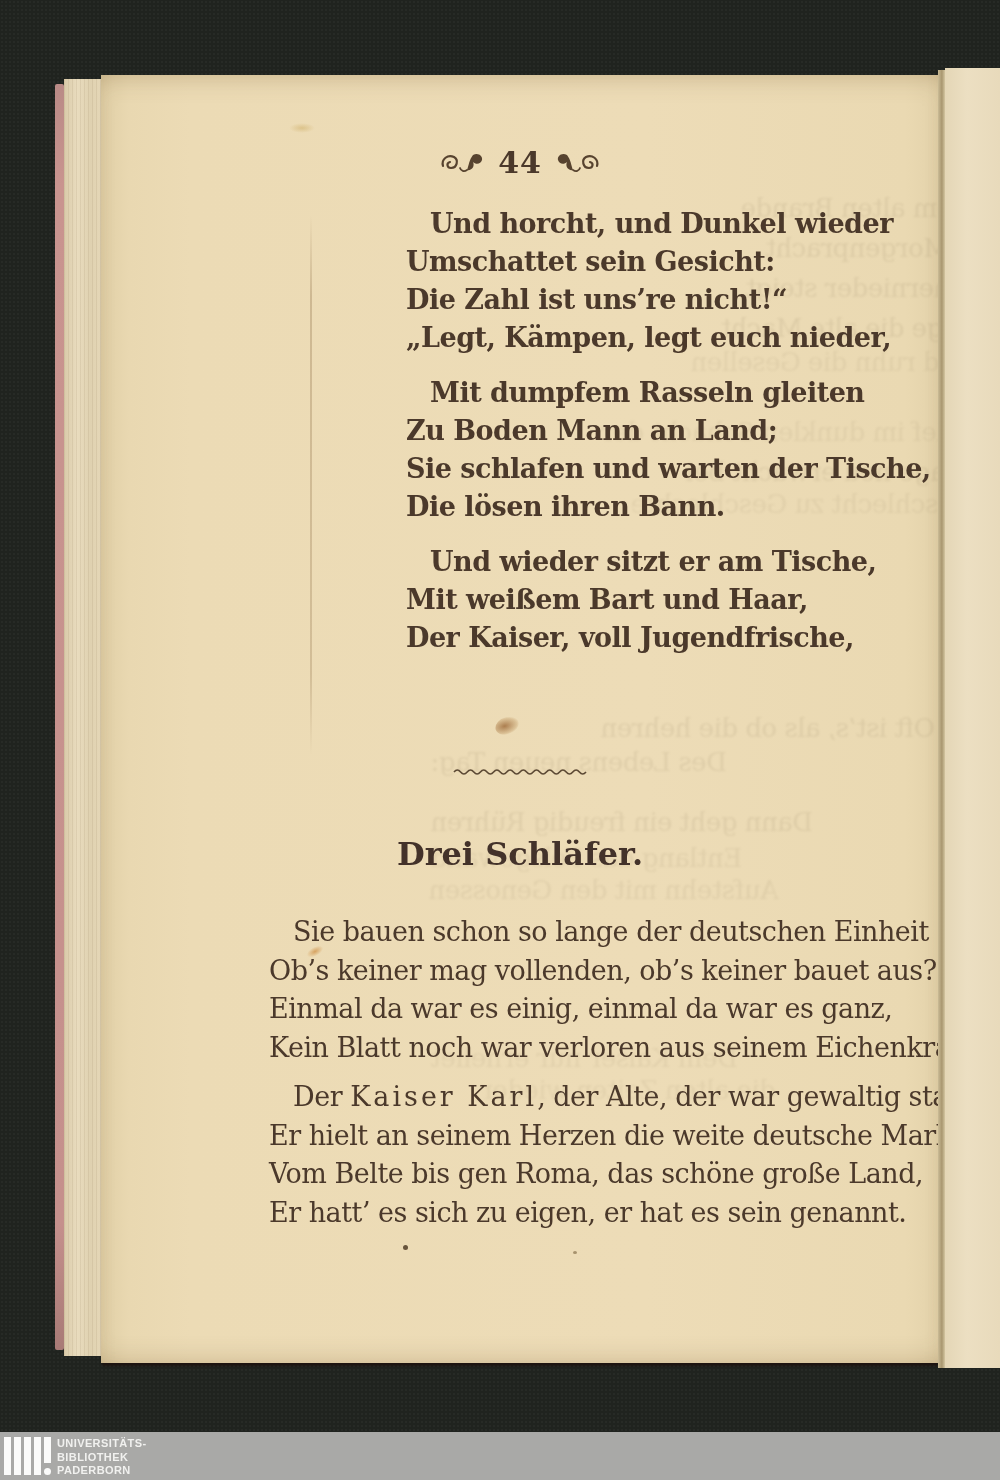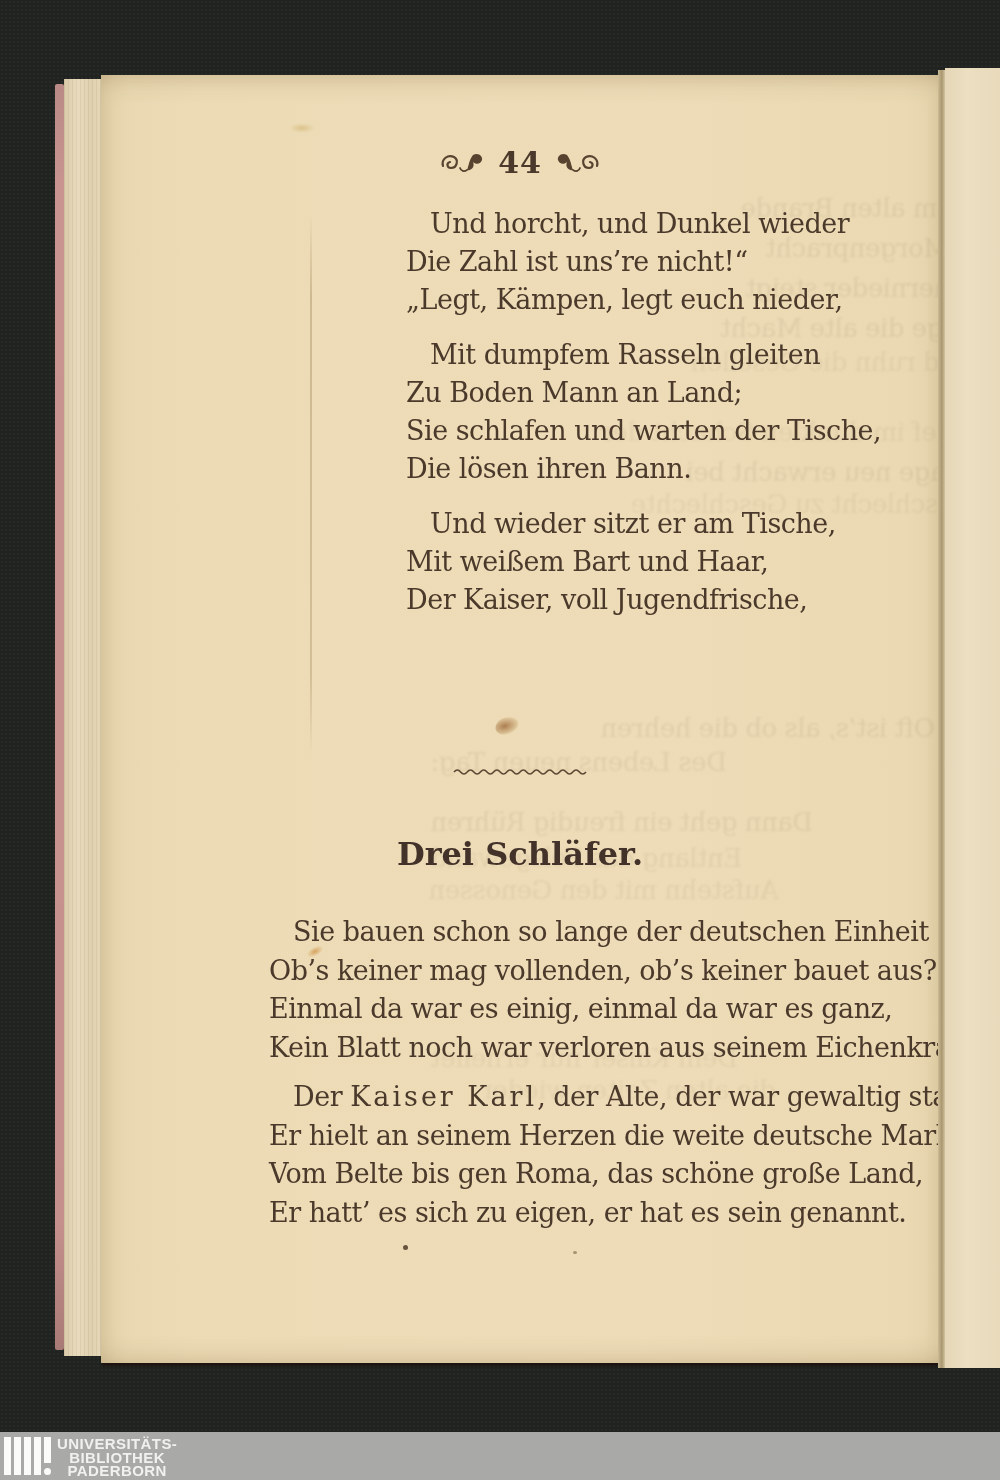--- a/index.html
+++ b/index.html
@@ -46,21 +46,21 @@
     display:flex; justify-content:center; align-items:center; gap:12px;
     color:#4b392b;
   }
   .pagenum { font-size:30px; font-weight:700; letter-spacing:1px; }
   .orn svg { display:block; }
 
   .poem { position:absolute; color:#4b392b; font-size:27px; letter-spacing:-0.5px; }
   .poem .line { line-height:38px; white-space:nowrap; }
   .stanza { margin-bottom:17px; }
   .stanza .line:first-child { padding-left:24px; }
-  .poem1 { left:305px; top:130px; }
+  .poem1 { left:305px; top:130px;font-weight:bold; }
   .poem2 { left:168px; top:838px; }
   .poem2 .line { line-height:38.5px; }
   .poem2 .stanza { margin-bottom:11px; }
   .sperr { letter-spacing:3px; }
 
   .attribution {
     position:absolute; right:46px; top:595px;
     font-size:27px; font-weight:700; color:#4b392b; letter-spacing:-0.5px;
   }
   .divider { position:absolute; left:0; top:686px; width:100%; text-align:center; }
@@ -103,22 +103,22 @@
     position:absolute; left:0; top:1432px; width:1000px; height:48px;
     background:#a9a9a7;
   }
   .logo { position:absolute; left:4px; top:5px; width:50px; height:40px; display:flex; gap:3px; }
   .logo .bar { width:7px; height:38px; background:#fbfbfa; }
   .logo .excl { width:7px; height:38px; display:flex; flex-direction:column; align-items:center; }
   .logo .excl .stem { width:7px; height:26px; background:#fbfbfa; }
   .logo .excl .dot { width:7px; height:7px; margin-top:5px; background:#fbfbfa; border-radius:50%; }
   .libname {
     position:absolute; left:57px; top:5px;
-    font-family:"Liberation Sans", sans-serif; font-size:15px; font-weight:700;
-    color:#f1f1ef; letter-spacing:.4px; line-height:13.5px;text-align:center;
+    font-family:"Liberation Sans", sans-serif; font-size:11px; font-weight:700;
+    color:#f1f1ef; letter-spacing:.4px; line-height:13.5px;
   }
 </style>
 </head>
 <body>
 
 <div class="edge-pink"></div>
 <div class="edge-stack"></div>
 
 <div class="page">
 
@@ -152,20 +152,21 @@
         <path d="M3 16 C1 9 8 4 14 7 C19 10 17 18 11 18 C7 18 6 13 10 12" fill="none" stroke="#57432f" stroke-width="2.2" stroke-linecap="round"></path>
         <path d="M33 5 C38 2 43 6 42 10 C41 14 36 15 33 12 C35 16 32 21 27 20 C29 15 29 10 33 5 Z" fill="#57432f"></path>
         <path d="M27 20 C24 22 21 21 20 18" fill="none" stroke="#57432f" stroke-width="1.8" stroke-linecap="round"></path>
       </svg>
     </span>
   </div>
 
   <div class="poem poem1">
     <div class="stanza">
       <div class="line">Und horcht, und Dunkel wieder</div>
+      <div class="line">Umschattet sein Gesicht:</div>
       <div class="line">Die Zahl ist uns’re nicht!“</div>
       <div class="line">„Legt, Kämpen, legt euch nieder,</div>
     </div>
     <div class="stanza">
       <div class="line">Mit dumpfem Rasseln gleiten</div>
       <div class="line">Zu Boden Mann an Land;</div>
       <div class="line">Sie schlafen und warten der Tische,</div>
       <div class="line">Die lösen ihren Bann.</div>
     </div>
     <div class="stanza">

